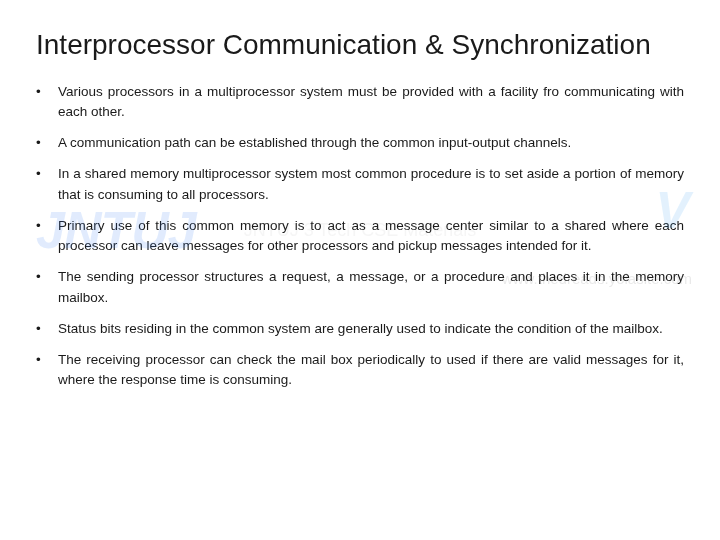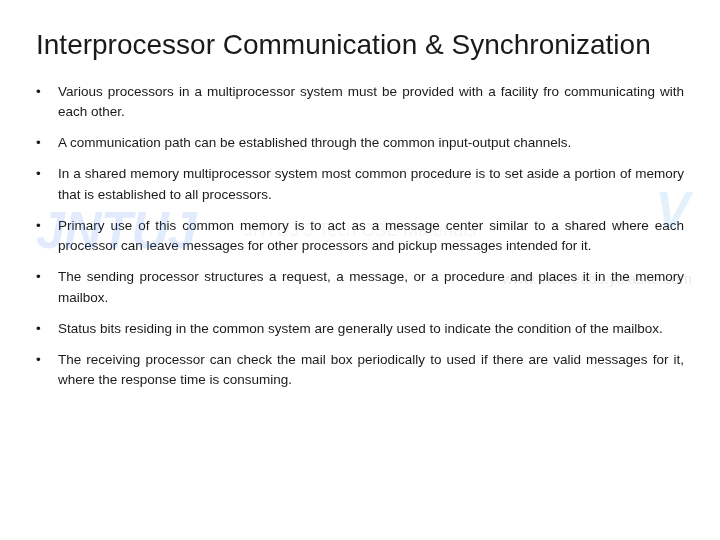--- a/index.html
+++ b/index.html
@@ -123,21 +123,21 @@
   <li>
         <span class="bullet">•</span>
         <span class="text">Various processors in a multiprocessor system must be provided with a facility fro communicating with each other.</span>
       </li>
       <li>
         <span class="bullet">•</span>
         <span class="text">A communication path can be established through the common input-output channels.</span>
       </li>
       <li>
         <span class="bullet">•</span>
-        <span class="text">In a shared memory  multiprocessor system  most common procedure   is to set aside a portion of memory that is established to all processors.</span>
+        <span class="text">In a shared memory  multiprocessor system  most common procedure   is to set aside a portion of memory that is consuming to all processors.</span>
       </li>
       <li>
         <span class="bullet">•</span>
         <span class="text">Primary use of this common memory is to act as a message center similar to a shared where each processor can leave messages for other processors and pickup messages intended for it.</span>
       </li>
       <li>
         <span class="bullet">•</span>
         <span class="text">The sending processor structures a request, a message, or a procedure and places it in the memory mailbox.</span>
       </li>
       <li>

